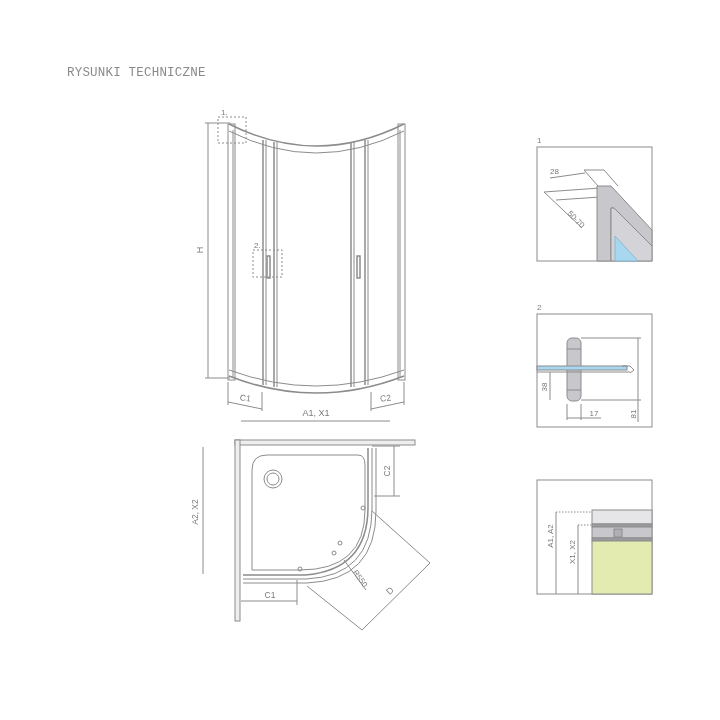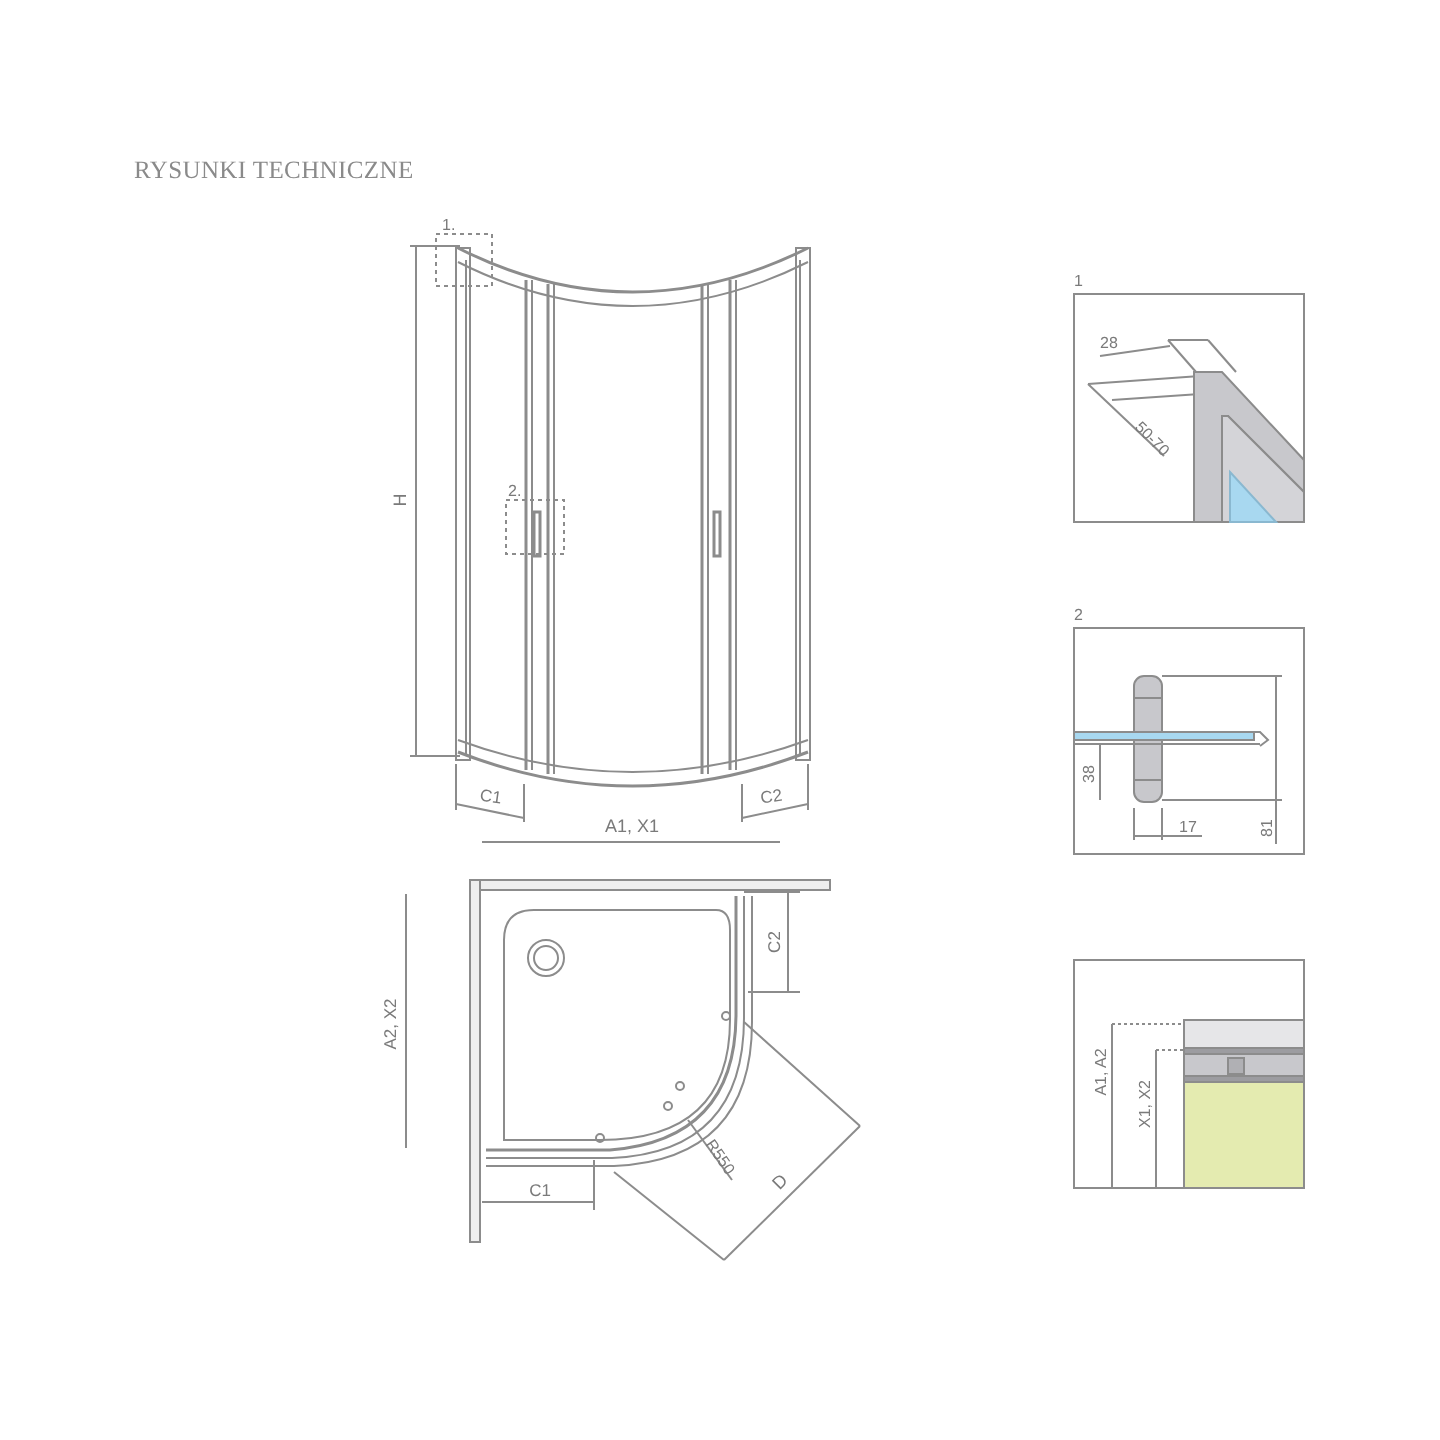--- a/index.html
+++ b/index.html
@@ -1,17 +1,17 @@
 <!DOCTYPE html>
 <html><head>
 <meta charset="utf-8">
 <style>
   html, body { margin:0; padding:0; background:#ffffff; }
   body { width:720px; height:720px; position:relative; overflow:hidden; font-family:"Liberation Sans", sans-serif; }
-  .title { position:absolute; left:67px; top:78px; font-size:12.5px; color:#8a8a8a; letter-spacing:0.2px; font-family:Liberation Serif, serif; }
+  .title { position:absolute; left:67px; top:66px; font-size:12.5px; color:#8a8a8a; letter-spacing:0.2px; font-family:Liberation Mono, monospace; }
   svg { position:absolute; left:0; top:0; }
   .lbl { font-family:"Liberation Sans", sans-serif; fill:#7a7a7a; }
 </style>
 </head>
 <body>
 
 <div class="title">RYSUNKI TECHNICZNE</div>
 
 <svg width="720" height="720" viewBox="0 0 720 720">
 

